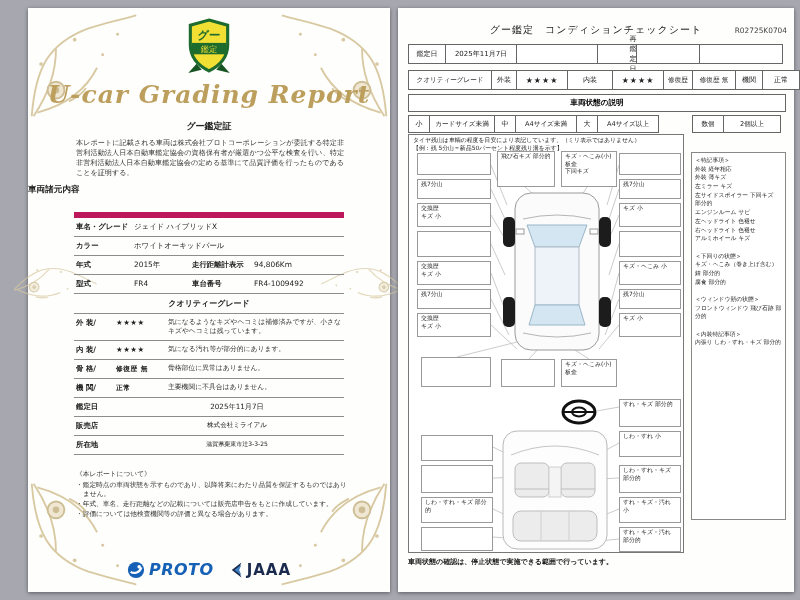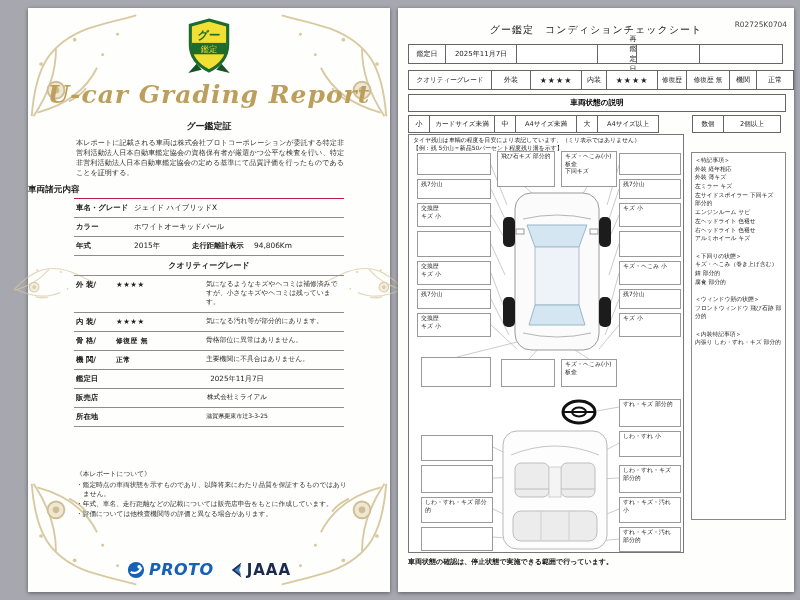--- a/index.html
+++ b/index.html
@@ -17,44 +17,44 @@
   .c-br{right:0;bottom:0;transform:scale(-1,-1);}
   .edge{position:absolute;width:64px;height:64px;opacity:.75;pointer-events:none;}
   .e-l{left:-4px;top:246px;transform:rotate(40deg);}
   .e-r{right:-4px;top:246px;transform:rotate(-40deg) scaleX(-1);}
   .shield{position:absolute;left:158px;top:10px;width:46px;height:56px;}
   .cert-title{position:absolute;left:0;top:72px;width:100%;text-align:center;
     font-family:"DejaVu Serif",serif;font-style:italic;font-weight:bold;font-size:25px;color:#bd9f5d;letter-spacing:1px;}
   .cert-sub{position:absolute;left:0;top:112px;width:100%;text-align:center;font-size:9px;font-weight:bold;color:#222;}
   .intro{position:absolute;left:48px;top:130px;width:268px;font-size:7.1px;line-height:1.4;color:#333;text-align:justify;}
   .sec-title{position:absolute;width:100%;font-size:8.6px;font-weight:bold;color:#222;}
-  .ltable{position:absolute;left:46px;top:190px;width:270px;border-top:1px solid #be185d;font-size:7.4px;color:#222;}
+  .ltable{position:absolute;left:46px;top:204px;width:270px;border-top:6px solid #be185d;font-size:7.4px;color:#222;}
   .lrow{display:flex;align-items:flex-start;border-bottom:1px solid #8d8d8d;padding:4px 2px;min-height:9px;}
   .llabel{width:58px;font-weight:bold;flex:none;}
   .llabel2{width:62px;font-weight:bold;flex:none;}
   .lval{flex:1;}
   .lval.w1{width:58px;flex:none;}
   .lsec{border-bottom:1px solid #8d8d8d;text-align:center;font-weight:bold;padding:4px 0;font-size:8px;}
   .grow .llabel{width:40px;}
   .gbadge{width:52px;flex:none;font-weight:bold;letter-spacing:.5px;}
-  .gdesc{flex:1;font-size:6.8px;line-height:1.35;color:#333;margin-left:38px;}
+  .gdesc{flex:1;font-size:6.8px;line-height:1.35;color:#333;}
   .mrow .llabel{width:56px;}
   .mval{flex:1;text-align:center;font-size:7.2px;}
   .notes{position:absolute;left:48px;top:462px;width:272px;font-size:6.7px;line-height:1.45;color:#333;}
   .notes .nt{margin-bottom:1px;}
   .notes .nn{padding-left:7px;text-indent:-7px;}
   .logos{position:absolute;left:0;top:552px;width:100%;display:flex;justify-content:center;align-items:center;gap:16px;}
   .logo-proto{display:flex;align-items:center;gap:4px;font-size:16px;font-weight:bold;font-style:italic;color:#1660b5;letter-spacing:.5px;}
   .logo-proto svg{width:18px;height:18px;}
   .logo-jaaa{display:flex;align-items:center;gap:3px;font-size:15px;font-weight:bold;color:#1b2b4f;letter-spacing:1px;}
   .logo-jaaa svg{width:14px;height:18px;}
 
   
   .rtitle{position:absolute;left:0;top:15px;width:100%;text-align:center;font-size:10px;color:#222;letter-spacing:1px;}
-  .rcode{position:absolute;right:7px;top:12px;font-size:7.4px;color:#444;text-align:center;}
+  .rcode{position:absolute;right:7px;top:18px;font-size:7.4px;color:#444;text-align:center;}
   .cellrow{position:absolute;left:10px;display:flex;}
   .cell{border:1px solid #666;margin-right:-1px;background:#fff;display:flex;align-items:center;justify-content:center;
     font-size:7px;color:#222;height:20px;box-sizing:border-box;}
   .cell.sm{font-size:6.6px;}
   .stars{letter-spacing:1px;font-size:8px;}
   .barrow{position:absolute;left:10px;width:378px;border:1px solid #666;text-align:center;font-size:7.6px;font-weight:bold;
     padding:3px 0;background:#fff;box-sizing:border-box;}
   .bigbox{position:absolute;left:10px;top:126px;width:276px;height:419px;border:1px solid #777;background:#fff;box-sizing:border-box;}
   .tirenote{position:absolute;left:4px;top:2px;width:266px;font-size:5.9px;line-height:1.35;color:#222;white-space:pre-line;}
   .co{position:absolute;border:1px solid #999;background:#fff;font-size:5.9px;line-height:1.3;padding:1px 3px;
@@ -129,20 +129,26 @@
       <div class="lrow">
         <span class="llabel">カラー</span>
         <span class="lval">ホワイトオーキッドパール</span>
       </div>
       <div class="lrow">
         <span class="llabel">年式</span>
         <span class="lval w1">2015年</span>
         <span class="llabel2">走行距離計表示</span>
         <span class="lval">94,806Km</span>
       </div>
+      <div class="lrow">
+        <span class="llabel">型式</span>
+        <span class="lval w1">FR4</span>
+        <span class="llabel2">車台番号</span>
+        <span class="lval">FR4-1009492</span>
+      </div>
       <div class="lsec">クオリティーグレード</div>
       <div class="lrow grow">
         <span class="llabel">外 装/</span>
         <span class="gbadge">★★★★</span>
         <span class="gdesc">気になるようなキズやヘコミは補修済みですが、小さなキズやヘコミは残っています。</span>
       </div>
       <div class="lrow grow">
         <span class="llabel">内 装/</span>
         <span class="gbadge">★★★★</span>
         <span class="gdesc">気になる汚れ等が部分的にあります。</span>
@@ -205,23 +211,23 @@
       <div class="cell" style="width:38px;">鑑定日</div>
       <div class="cell" style="width:72px;">2025年11月7日</div>
       <div class="cell" style="width:82px;"></div>
       <div class="cell" style="width:40px;padding-left:32px;">再鑑定日</div>
       <div class="cell" style="width:64px;"></div>
       <div class="cell" style="width:84px;"></div>
     </div>
 
     <div class="cellrow" style="top:62px;">
       <div class="cell sm" style="width:84px;">クオリティーグレード</div>
-      <div class="cell" style="width:40px;">外装</div>
+      <div class="cell" style="width:26px;">外装</div>
       <div class="cell stars" style="width:52px;">★★★★</div>
-      <div class="cell" style="width:26px;">内装</div>
+      <div class="cell" style="width:46px;">内装</div>
       <div class="cell stars" style="width:52px;">★★★★</div>
       <div class="cell sm" style="width:30px;">修復歴</div>
       <div class="cell sm" style="width:44px;">修復歴 無</div>
       <div class="cell" style="width:28px;">機関</div>
       <div class="cell" style="width:38px;">正常</div>
     </div>
 
     <div class="barrow" style="top:86px;">車両状態の説明</div>
 
     <div class="cellrow" style="top:107px;">

